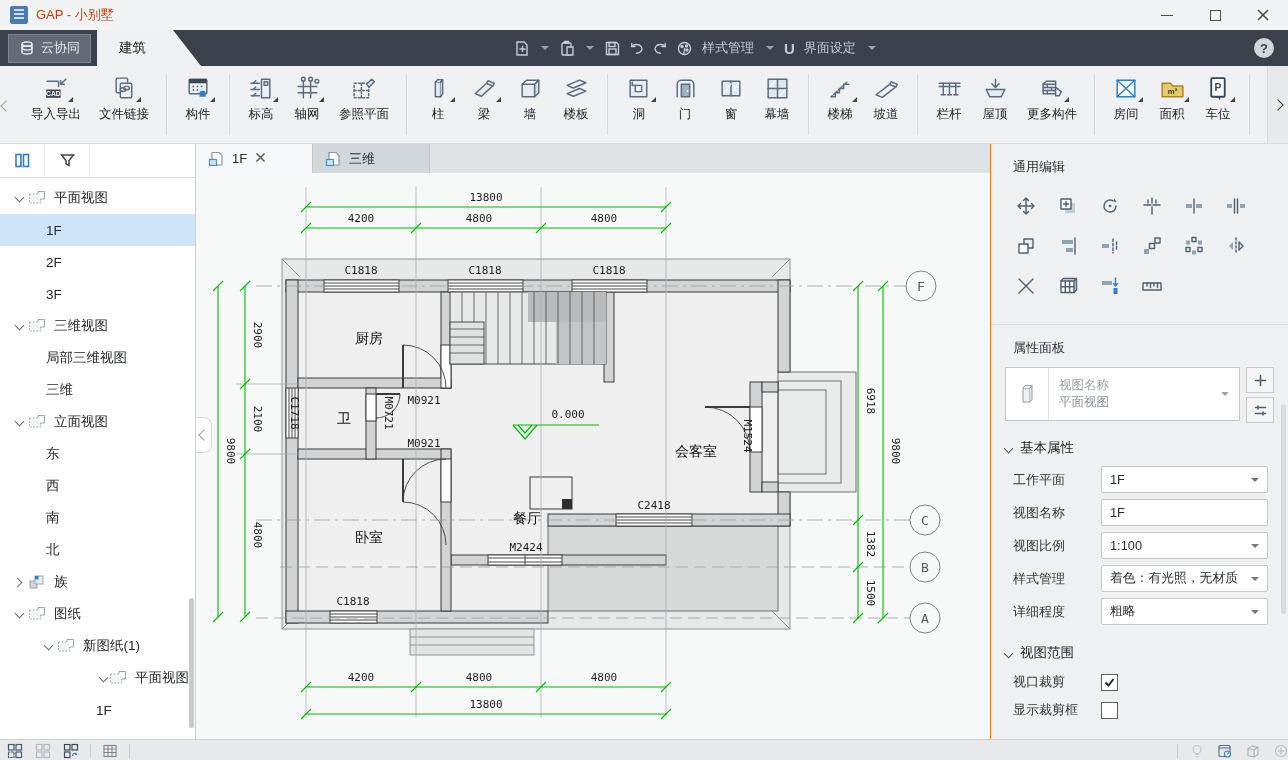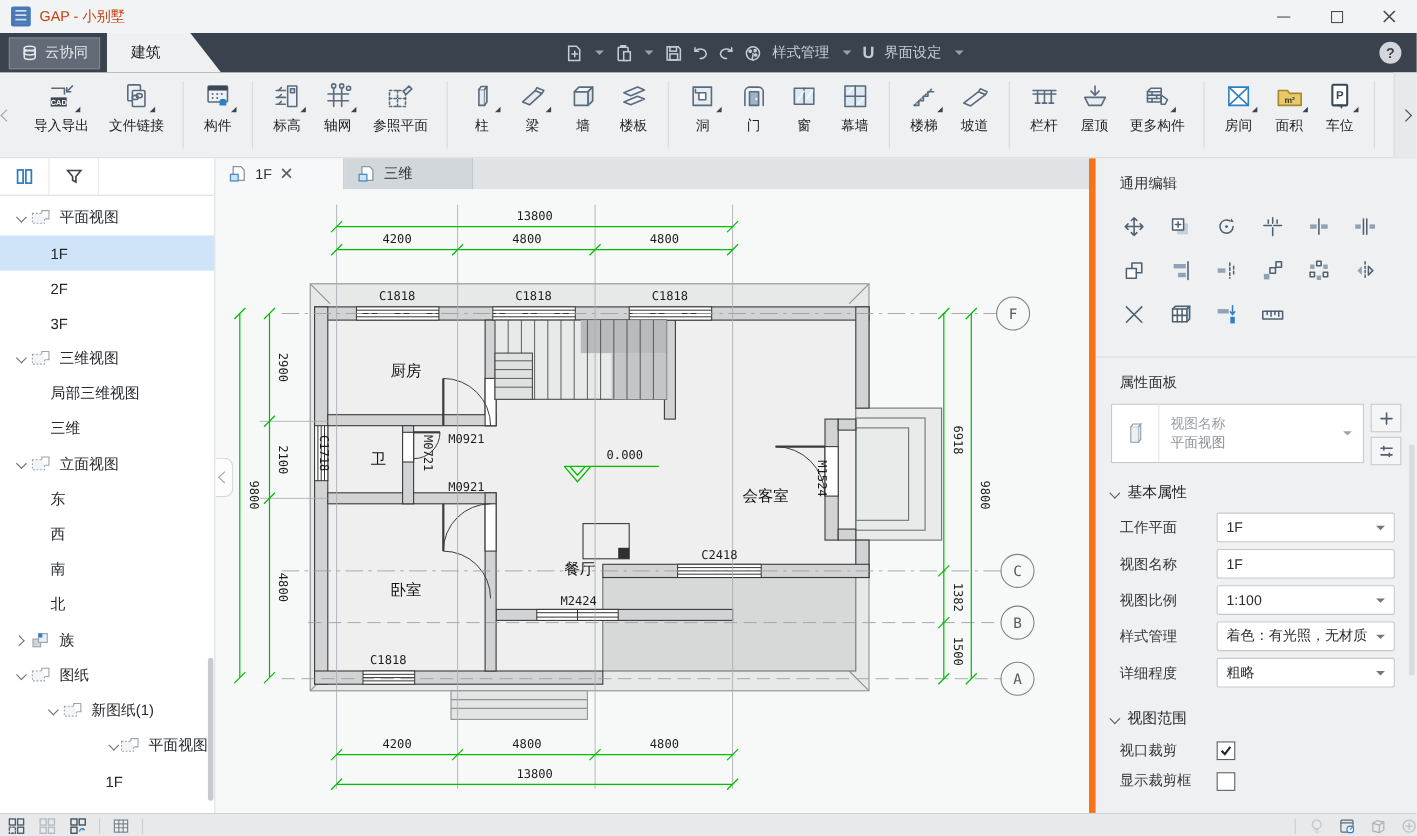--- a/index.html
+++ b/index.html
@@ -32,21 +32,21 @@
   .helpbtn{position:absolute;right:14px;top:8px;width:20px;height:20px;border-radius:50%;background:#d3d7dc;
     color:#3a424d;font-size:13px;font-weight:bold;display:flex;align-items:center;justify-content:center;cursor:pointer;}
   
   .ribbon{height:77px;background:#eef0f1;border-bottom:1px solid #d8dbde;display:flex;align-items:stretch;position:relative;padding-left:16px;}
   .rib-collapse{position:absolute;left:2px;top:30px;width:10px;height:14px;}
   .lchev{width:7px;height:7px;border-left:1.6px solid #9aa3ab;border-bottom:1.6px solid #9aa3ab;transform:rotate(45deg);display:inline-block;}
   .rgroup{display:flex;align-items:stretch;padding:6px 6px 4px;}
   .rsep{width:1px;background:#d7dade;margin:8px 2px;}
   .ritem{display:flex;flex-direction:column;align-items:center;justify-content:flex-start;
     padding:2px 9px;cursor:pointer;position:relative;}
-  .ritem .ric{width:28px;height:28px;display:flex;align-items:flex-start;justify-content:center;position:relative;text-decoration:underline;}
+  .ritem .ric{width:28px;height:28px;display:flex;align-items:center;justify-content:center;position:relative;text-decoration:underline;}
   .ritem .ric svg{width:27px;height:27px;stroke:#5a6b7d;fill:none;stroke-width:1.4;stroke-linecap:round;stroke-linejoin:round;}
   .ritem .rlabel{font-size:12.5px;color:#1b1f24;margin-top:4px;white-space:nowrap;}
   .ritem.fold .ric::after{content:"";position:absolute;right:-3px;bottom:0;width:0;height:0;
     border-left:5px solid transparent;border-bottom:5px solid #3c444d;}
   .rib-expand{position:absolute;right:0;top:0;bottom:0;width:20px;background:#e7e9eb;border-left:1px solid #d8dbde;
     display:flex;align-items:center;justify-content:center;cursor:pointer;}
   .rchev{width:7px;height:7px;border-right:1.7px solid #444;border-top:1.7px solid #444;transform:rotate(45deg);}
   
   .workspace{display:flex;height:595px;position:relative;}
   .sidebar{width:196px;background:#ffffff;border-right:1px solid #cdd1d5;display:flex;flex-direction:column;box-sizing:border-box;}
@@ -68,21 +68,21 @@
   .doctabs{height:33px;background:#dfe3e6;display:flex;align-items:stretch;}
   .dtab{display:flex;align-items:center;gap:8px;padding:0 12px;font-size:13px;color:#2a2e33;cursor:pointer;
     background:#d2d7db;border-right:1px solid #c3c8cc;min-width:92px;}
   .dtab.active{background:#f7f8f9;}
   .dtab svg{width:16px;height:16px;}
   .dtab .x svg{width:11px;height:11px;stroke:#5a6168;stroke-width:1.6;}
   .canvas{flex:1;position:relative;background:#f7f8f8;}
   .collapse-handle{position:absolute;left:0;top:244px;width:15px;height:34px;background:#fdfdfd;
     border:1px solid #d4d8db;border-left:none;border-radius:0 8px 8px 0;display:flex;align-items:center;justify-content:center;cursor:pointer;}
   
-  .rpanel{width:298px;background:#eef0f2;border-left:6px solid #f97316;box-sizing:border-box;position:relative;font-size:13px;color:#33383e;}
+  .rpanel{width:298px;background:#eef0f2;border-left:1px solid #f97316;box-sizing:border-box;position:relative;font-size:13px;color:#33383e;}
   .rp-sec-title{padding:14px 0 4px 22px;font-size:13px;color:#2c3238;}
   .ge-grid{display:grid;grid-template-columns:repeat(6,42px);grid-auto-rows:40px;padding:6px 0 10px 14px;}
   .gebtn{display:flex;align-items:center;justify-content:center;cursor:pointer;}
   .gebtn svg{width:22px;height:22px;stroke:#4f6071;fill:none;stroke-width:1.4;stroke-linecap:round;stroke-linejoin:round;}
   .rp-div{height:1px;background:#dcdfe2;margin:8px 0 0;}
   .selector-row{display:flex;padding:6px 14px 0 14px;gap:6px;}
   .selector{flex:1;height:52px;background:#fff;border:1px solid #c6cacd;display:flex;align-items:center;}
   .sel-ico{width:42px;height:100%;border-right:1px solid #e2e5e8;display:flex;align-items:center;justify-content:center;}
   .sel-ico svg{width:18px;height:22px;stroke:#8f9aa4;fill:#eef1f4;stroke-width:1;}
   .sel-text{flex:1;padding-left:10px;line-height:17px;}

